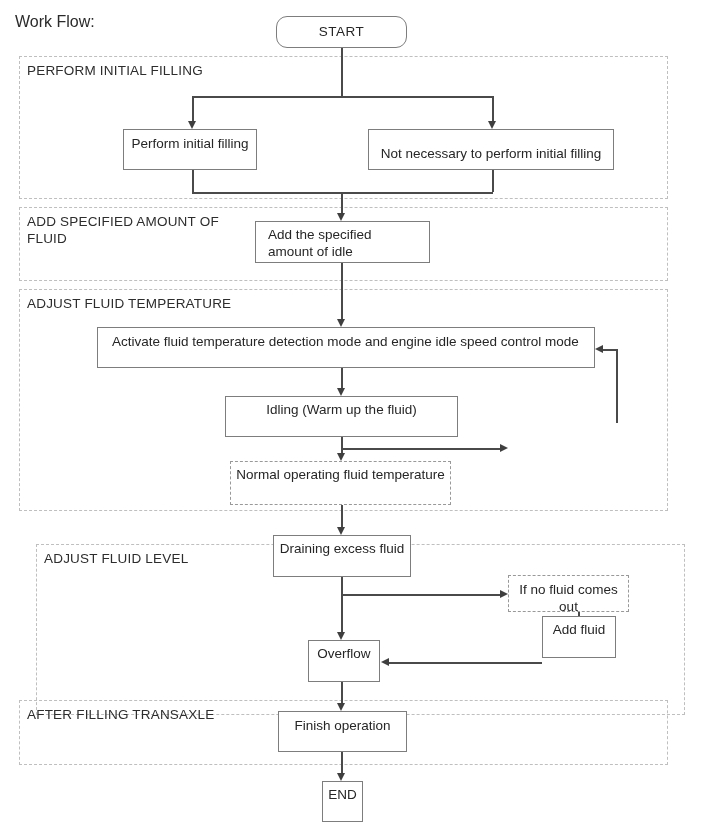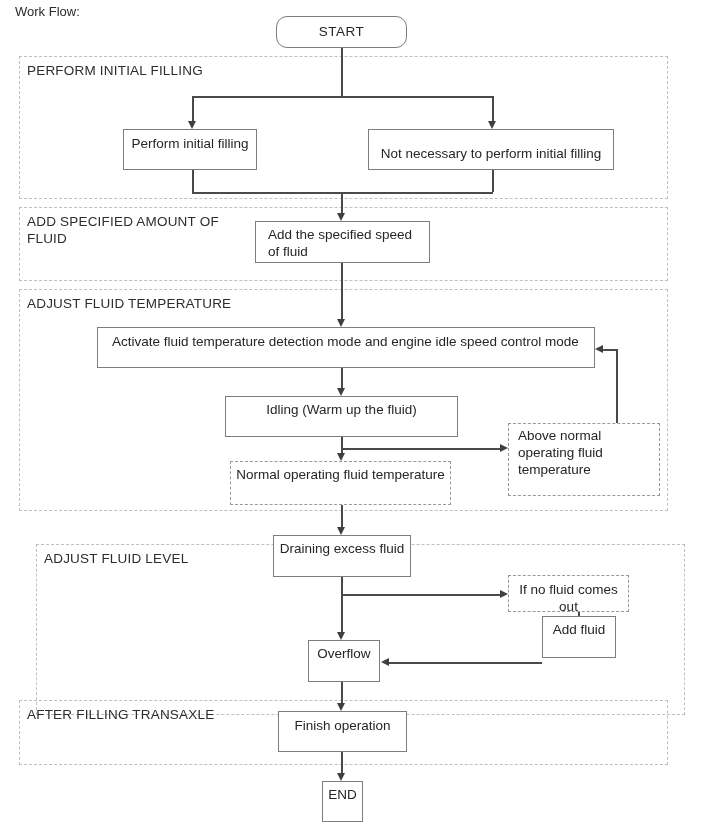--- a/index.html
+++ b/index.html
@@ -1,21 +1,21 @@
 <!DOCTYPE html>
 <html><head>
 <meta charset="utf-8">
 <style>
   html,body{margin:0;padding:0;background:#ffffff;}
   .canvas{
     position:relative;width:706px;height:838px;background:#ffffff;
     font-family:"Liberation Sans","DejaVu Sans",sans-serif;color:#262626;
     overflow:hidden;
   }
-  .page-title{position:absolute;left:15px;top:4px;font-size:13px;color:#2b2b2b;}
+  .page-title{position:absolute;left:15px;top:13px;font-size:16px;color:#2b2b2b;}
   .section{position:absolute;border:1px dashed #bfbfbf;box-sizing:border-box;background:transparent;}
   .section-label{
     position:absolute;left:7px;top:6px;font-size:13.5px;color:#2d2d2d;
     letter-spacing:0.2px;line-height:1.25;
   }
   .node{
     position:absolute;background:#ffffff;border:1px solid #7d7d7d;box-sizing:border-box;
     font-size:13.5px;text-align:center;line-height:1.25;color:#262626;
   }
   .node.dashed{border:1px dashed #999999;}
@@ -87,25 +87,24 @@
   <div class="vline" style="left:341px;top:682px;height:21px;"></div>
   <div class="arr down" style="left:337px;top:703px;"></div>
   <div class="vline" style="left:341px;top:752px;height:21px;"></div>
   <div class="arr down" style="left:337px;top:773px;"></div>
 
   <div class="node" style="left:276px;top:16px;width:131px;height:32px;padding-top:7px;letter-spacing:0.5px;border-radius:11px;">START</div>
 
   <div class="node" style="left:123px;top:129px;width:134px;height:41px;padding-top:6px;">Perform initial filling</div>
   <div class="node" style="left:368px;top:129px;width:246px;height:41px;padding-top:16px;">Not necessary to perform initial filling</div>
 
-  <div class="node left" style="left:255px;top:221px;width:175px;height:42px;padding:5px 14px 0 12px;">Add the specified speed of fluid</div>
+  <div class="node left" style="left:255px;top:221px;width:175px;height:42px;padding:5px 14px 0 12px;">Add the specified amount of idle</div>
 
   <div class="node left nowrap" style="left:97px;top:327px;width:498px;height:41px;padding:6px 0 0 14px;">Activate fluid temperature detection mode and engine idle speed control mode</div>
   <div class="node" style="left:225px;top:396px;width:233px;height:41px;padding-top:5px;">Idling (Warm up the fluid)</div>
-  <div class="node dashed left" style="left:508px;top:423px;width:152px;height:73px;padding:4px 8px 0 9px;">Above normal operating fluid temperature</div>
   <div class="node dashed nowrap" style="left:230px;top:461px;width:221px;height:44px;padding-top:5px;">Normal operating fluid temperature</div>
 
   <div class="node" style="left:273px;top:535px;width:138px;height:42px;padding-top:5px;">Draining excess fluid</div>
   <div class="node dashed" style="left:508px;top:575px;width:121px;height:37px;padding-top:6px;">If no fluid comes out</div>
   <div class="node" style="left:308px;top:640px;width:72px;height:42px;padding-top:5px;">Overflow</div>
   <div class="node" style="left:542px;top:616px;width:74px;height:42px;padding-top:5px;">Add fluid</div>
 
   <div class="node" style="left:278px;top:711px;width:129px;height:41px;padding-top:6px;">Finish operation</div>
 
   <div class="node" style="left:322px;top:781px;width:41px;height:41px;padding-top:5px;">END</div>

